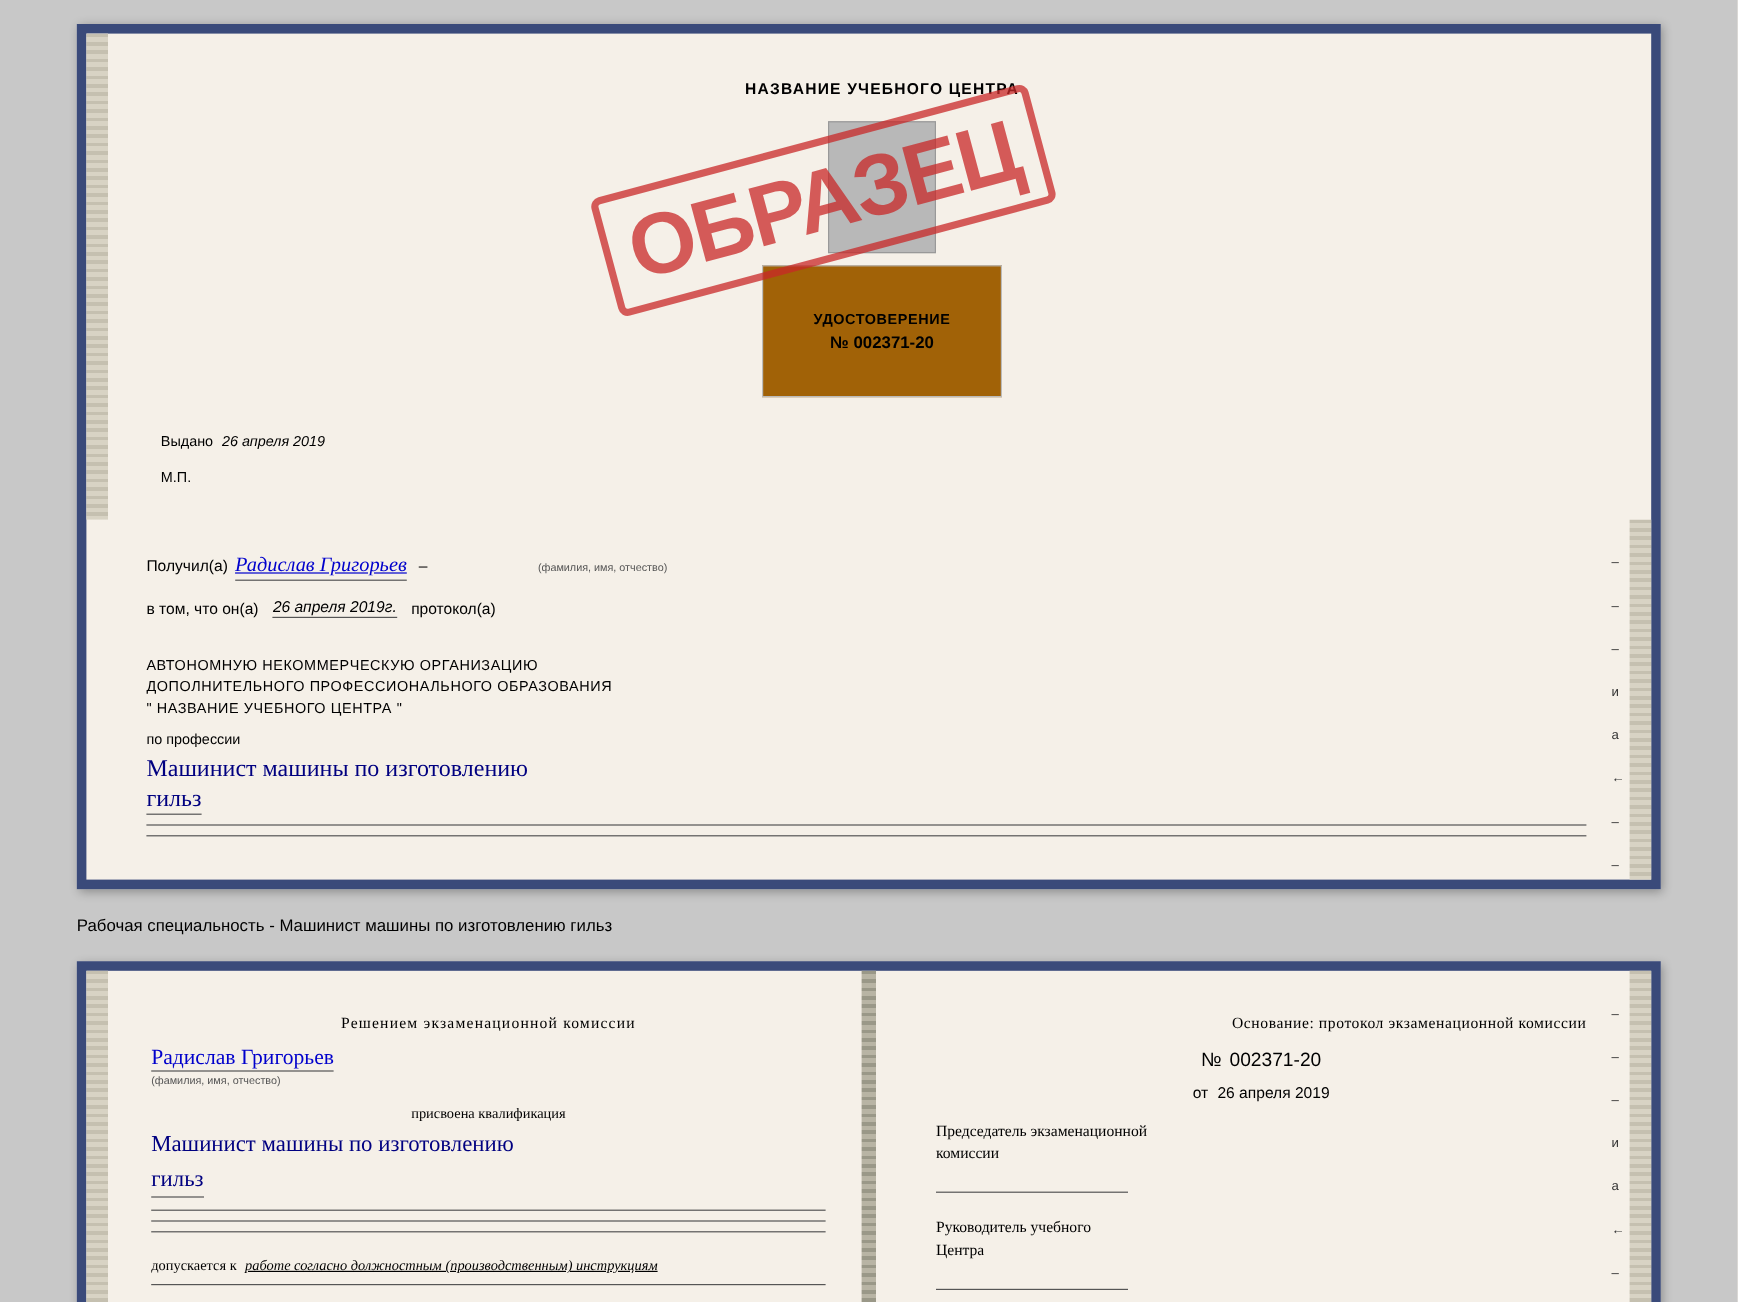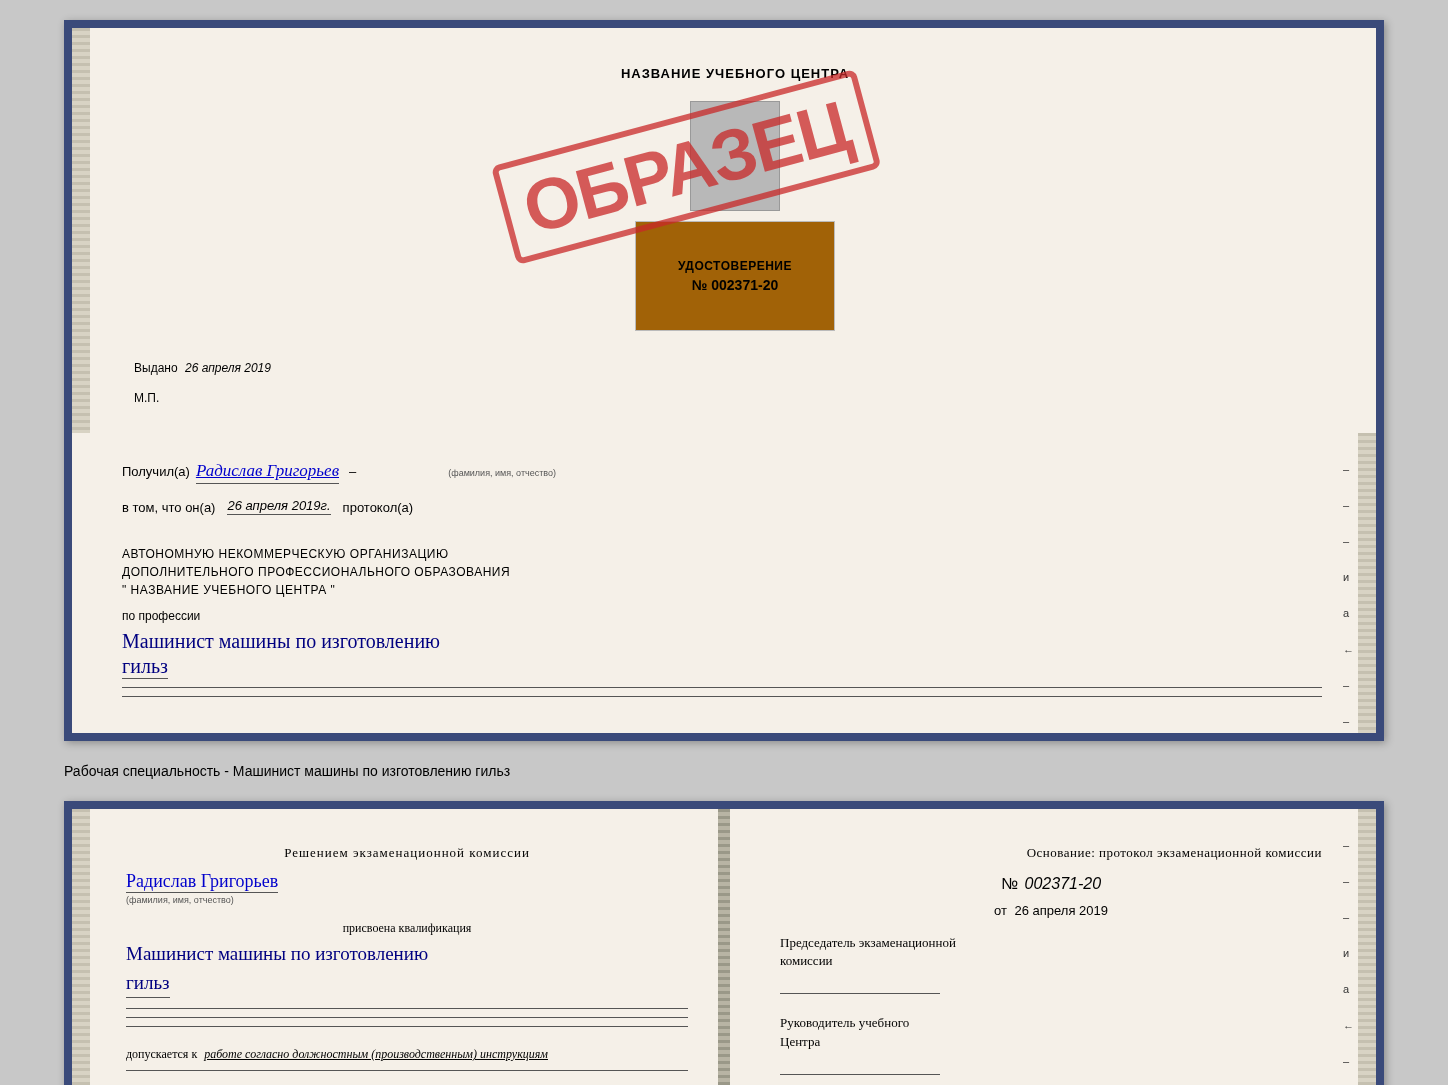--- a/index.html
+++ b/index.html
@@ -517,21 +517,21 @@
 
   <div class="doc-divider-center"></div>
 
   <div class="doc-right">
     <div class="bottom-right-content">
 
       <div class="osnovanie-title">Основание:  протокол  экзаменационной  комиссии</div>
 
       <div class="protocol-number">
         <span>№</span>
-        <span style="margin-left:2px;font-style:italic;">002371-20</span>
+        <span style="margin-left:2px;">002371-20</span>
       </div>
 
       <div class="ot-date">
         <span>от</span>
         <span style="margin-left:4px;">26 апреля 2019</span>
       </div>
 
       <div class="predsedatel-block">
         <div>Председатель экзаменационной</div>
         <div>комиссии</div>

